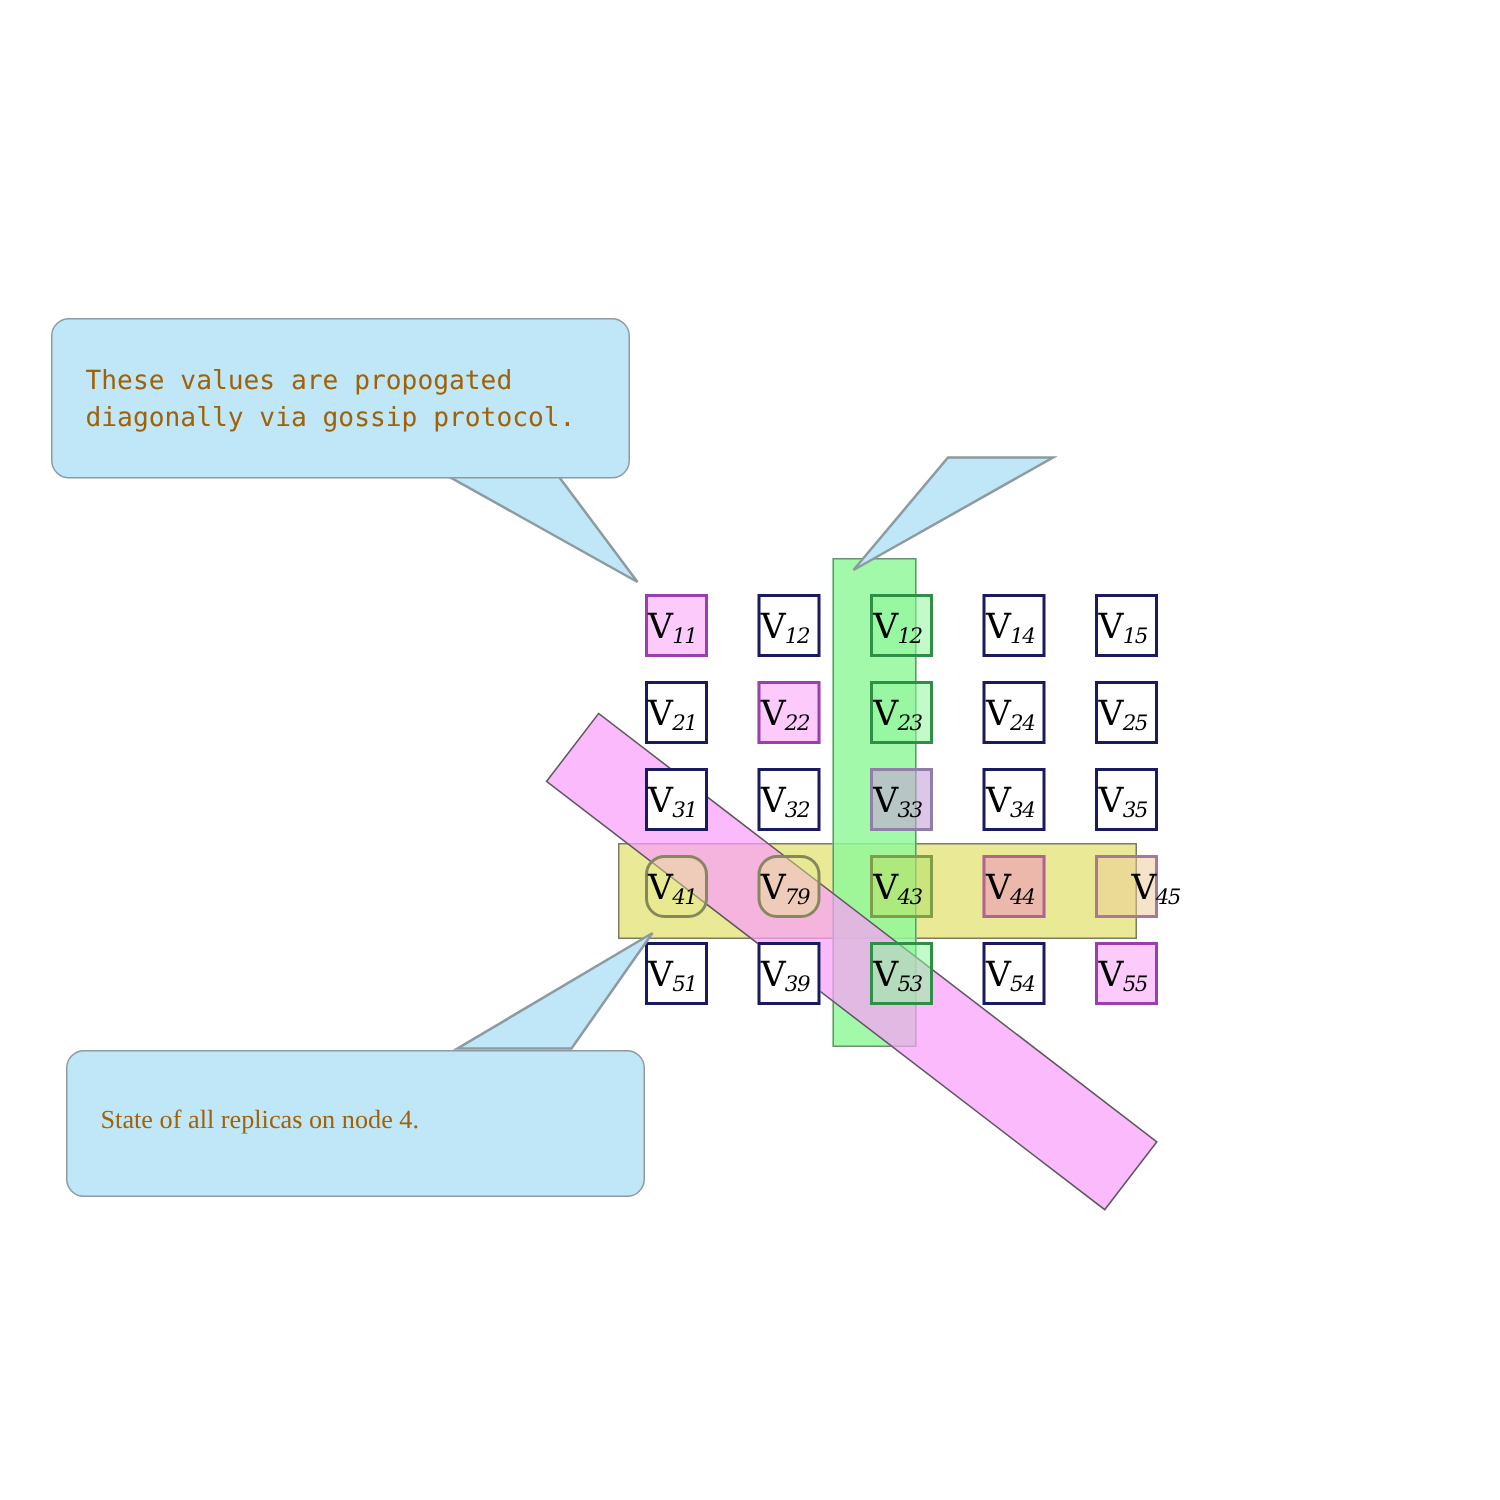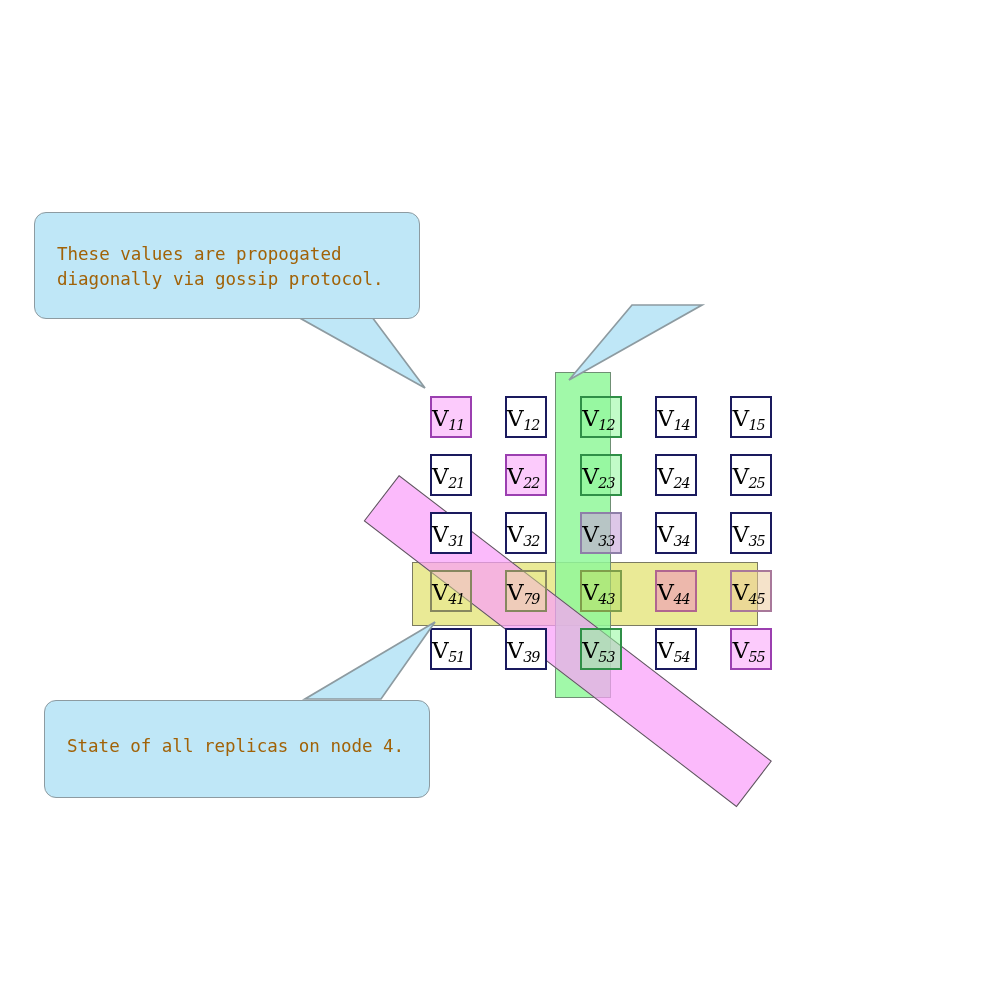--- a/index.html
+++ b/index.html
@@ -95,25 +95,25 @@
   .cell .lbl sub {
     font-size: 0.62em;
     font-style: italic;
     letter-spacing: -1px;
     vertical-align: -0.28em;
   }
 
   
   .cell.tint-pink   { background: rgba(249,160,249,0.55); border-color: #9b3fb0; }
   .cell.tint-green  { background: rgba(144,248,154,0.55); border-color: #2f8f47; }
-  .cell.tint-yellow { background: rgba(232,232,141,0.45); border-color: #87875f; }
+  .cell.tint-yellow { background: rgba(232,232,141,0.45); border-color: #87875f; border-radius: 13px; }
   .cell.tint-lime   { background: rgba(184,224,108,0.62); border-color: #7f9e4a; }
   .cell.tint-mauve  { background: rgba(198,162,216,0.60); border-color: #8e7fa8; }
   .cell.tint-rose   { background: rgba(238,150,186,0.60); border-color: #b06590; }
-  .cell.tint-yellowpink { background: rgba(236,200,150,0.50); border-color: #a8789a; }
+  .cell.tint-yellowpink { background: rgba(236,200,150,0.50); border-color: #a8789a; padding-left: 22px; }
 
   
   .callout {
     position: absolute;
     box-sizing: border-box;
     background: #bfe7f7;
     border: 1.7px solid #8d9ba1;
     border-radius: 12px;
     z-index: 8;
   }
@@ -125,21 +125,21 @@
     font-size: 17.5px;
     color: #a16207;
     line-height: 25px;
     white-space: pre-line;
   }
   #callout-gossip { left: 34px;  top: 212px; width: 386px; height: 107px; }
   #callout-gossip .ctext { top: 29px; }
   #callout-replica { left: 580px; top: 201px; width: 388px; height: 105px; }
   #callout-replica .ctext { top: 40px; }
   #callout-node { left: 44px;  top: 700px; width: 386px; height: 98px; }
-  #callout-node .ctext { top: 33px; }
+  #callout-node .ctext { top: 33px; font-family: Liberation Serif, serif; }
 
   .tail { position: absolute; z-index: 7; }
 </style>
 </head>
 <body>
 
 <div id="canvas">
 
   <div class="band band-row"></div>
   <div class="band band-col"></div>

